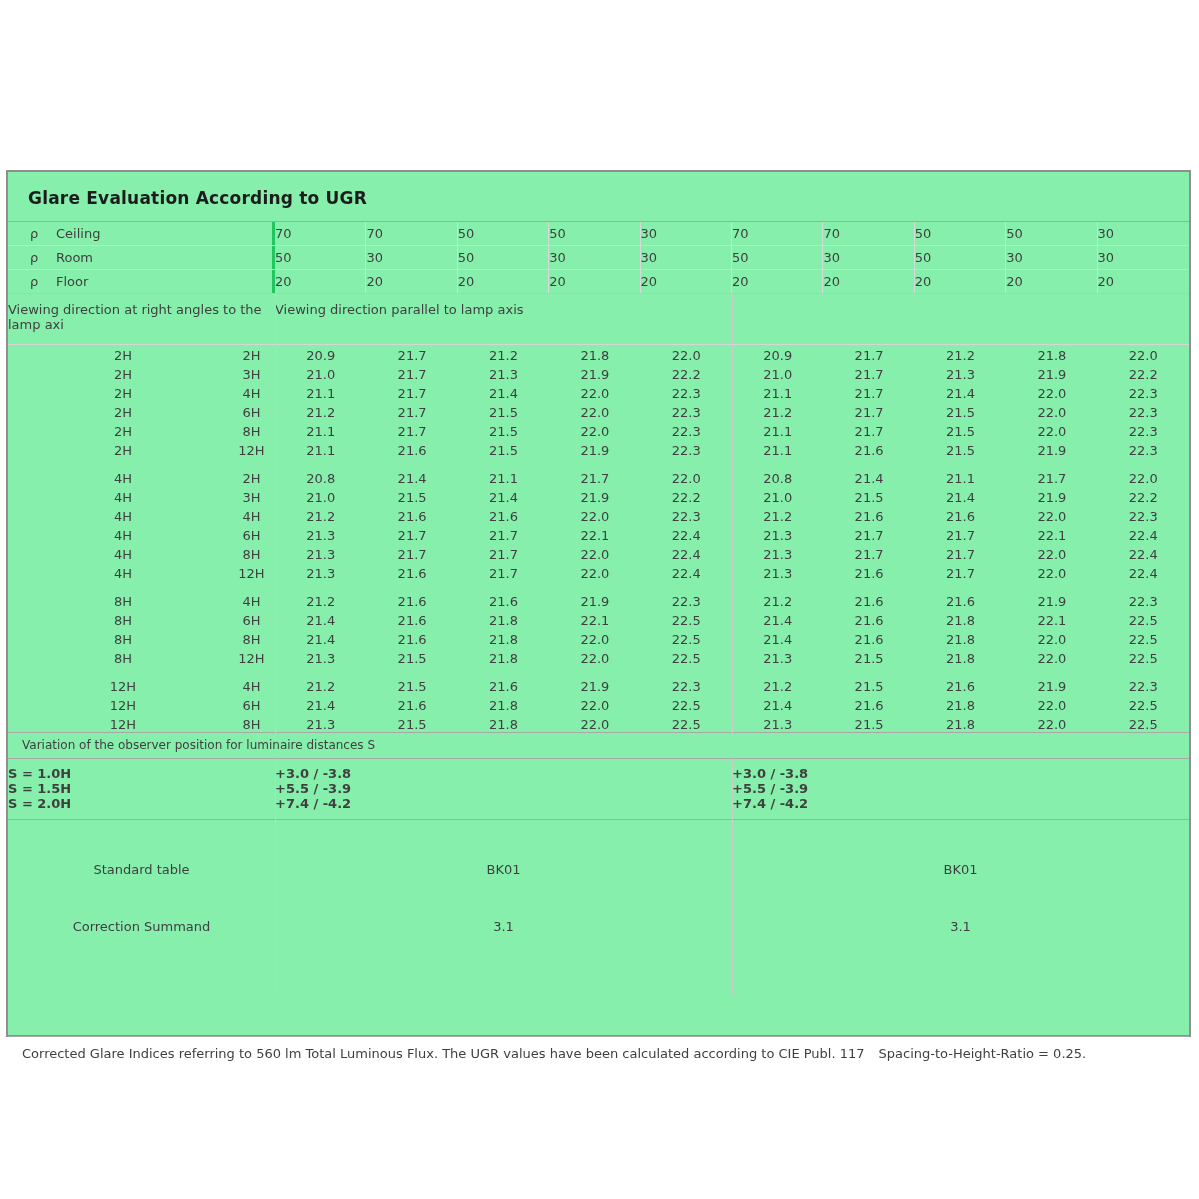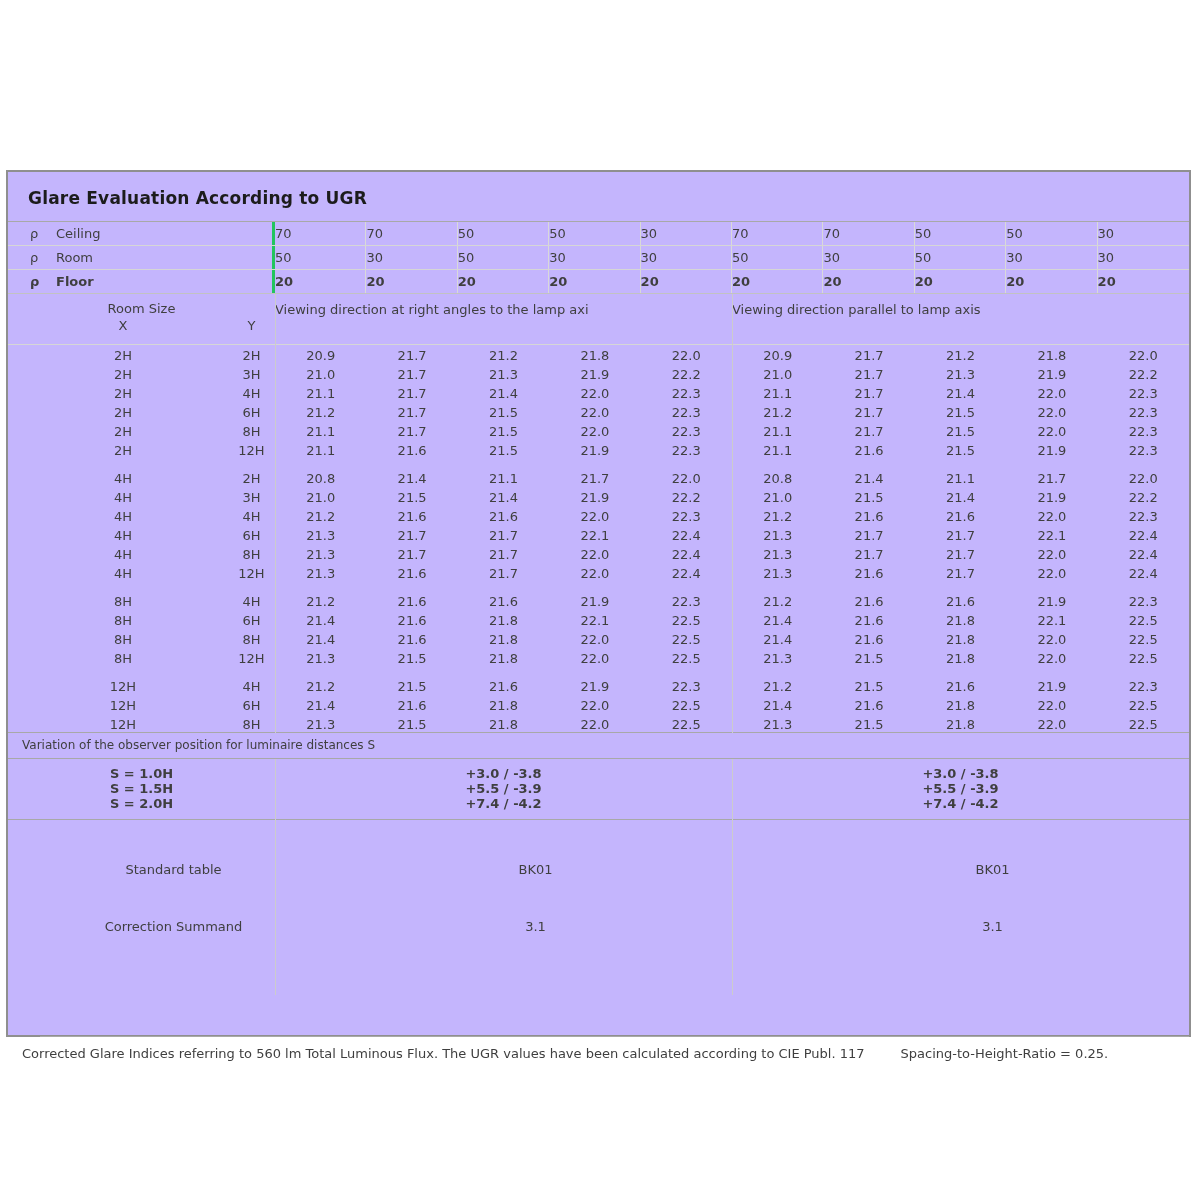--- a/index.html
+++ b/index.html
@@ -3,28 +3,28 @@
 <meta charset="utf-8">
 <style>
   * { margin:0; padding:0; box-sizing:border-box; }
   body {
     width:1199px; height:1199px; background:#ffffff;
     font-family:"DejaVu Sans","Liberation Sans",sans-serif;
     color:#3f3f3f; position:relative; overflow:hidden;
   }
   .panel {
     position:absolute; left:6px; top:170px; width:1185px; height:867px;
-    border:2px solid #8f8f8f; background:#c4b5fd;
+    border:2px solid #8f8f8f; background:#86efac;
   }
   
   .title-row { height:50px; border-bottom:1px solid #a8a8a8; padding:16px 0 0 20px; }
   .title-row span { font-size:17px; font-weight:bold; color:#1c1c1c; letter-spacing:.2px; }
   
   .rho-row { display:grid; grid-template-columns:267px repeat(10,1fr); height:24px; border-bottom:1px solid #d6d6d6; }
-  .rho-row:last-child { border-bottom:1px solid #c2c2c2;font-weight:bold; }
+  .rho-row:last-child { border-bottom:1px solid #c2c2c2; }
   .rho-label { padding-left:22px; font-size:13px; line-height:23px; border-right:3px solid #22c55e; }
   .rho-label .sym { display:inline-block; width:26px; }
   .rho-val { font-size:13px; line-height:23px; border-right:1px solid #d9d9d9; }
   .rho-val:last-child { border-right:none; }
   
   .header-row { display:grid; grid-template-columns:267px 457px 457px; height:51px; border-bottom:1px solid #d6d6d6; }
   .hdr-label-col { font-size:13px; }
   .room-size { text-align:center; padding-top:7px; }
   .xy-row { display:grid; grid-template-columns:180px 87px; margin-top:2px; }
   .hx { padding-left:50px; text-align:center; font-size:13px; }
@@ -34,30 +34,30 @@
   .data-area { height:388px; border-bottom:1px solid #a8a8a8; padding-top:1px; overflow:hidden; }
   .block + .block { margin-top:9px; }
   .drow { display:grid; grid-template-columns:180px 87px repeat(10,1fr); height:19px; }
   .cx { padding-left:50px; text-align:center; font-size:13px; line-height:19px; }
   .cy { padding-left:40px; text-align:center; font-size:13px; line-height:19px; }
   .cv { text-align:center; font-size:13px; line-height:19px; }
   
   .variation-note { height:26px; border-bottom:1px solid #a8a8a8; font-size:12px; line-height:25px; padding-left:14px; }
   .s-section { height:61px; border-bottom:1px solid #a8a8a8; padding-top:7px; font-weight:bold; }
   .s-row { display:grid; grid-template-columns:267px 457px 457px; height:15px; }
-  .s-row div { text-align:center; font-size:13px; line-height:15px; }
-  
-  .summary-section { height:175px; border-bottom:1px solid #a8a8a8;margin-left:32px; }
+  .s-row div { font-size:13px; line-height:15px; }
+  
+  .summary-section { height:175px; border-bottom:1px solid #a8a8a8; }
   .sum-row { display:grid; grid-template-columns:267px 457px 457px; height:16px; }
   .sum-row div { text-align:center; font-size:13px; line-height:16px; }
   .sum-row.first { margin-top:42px; }
   .sum-row.second { margin-top:41px; }
   
   .footer-row { height:40px; padding:9px 0 0 14px; font-size:13px; }
-  .footer-row .ratio { margin-left:36px; }
+  .footer-row .ratio { margin-left:14px; }
   
   .vline { position:absolute; width:1px; background:#cccccc; }
   .v267-mid { left:267px; top:122px; height:439px; }
   .v724-mid { left:724px; top:122px; height:439px; }
   .v267-low { left:267px; top:587px; height:236px; }
   .v724-low { left:724px; top:587px; height:236px; }
 </style>
 </head>
 <body>
 
@@ -103,27 +103,20 @@
         <div class="rho-val">20</div>
         <div class="rho-val">20</div>
         <div class="rho-val">20</div>
         <div class="rho-val">20</div>
         <div class="rho-val">20</div>
         <div class="rho-val">20</div>
       </div>
     </div>
 
   <div class="header-row">
-    <div class="hdr-label-col">
-      <div class="room-size">Room Size</div>
-      <div class="xy-row">
-        <span class="hx">X</span>
-        <span class="hy">Y</span>
-      </div>
-    </div>
     <div class="hdr-half">Viewing direction at right angles to the lamp axi</div>
     <div class="hdr-half">Viewing direction parallel to lamp axis</div>
   </div>
 
   <div class="data-area" id="data-area">
       <div class="block">
         <div class="drow">
           <div class="cx">2H</div>
           <div class="cy">2H</div>
           <div class="cv">20.9</div>

